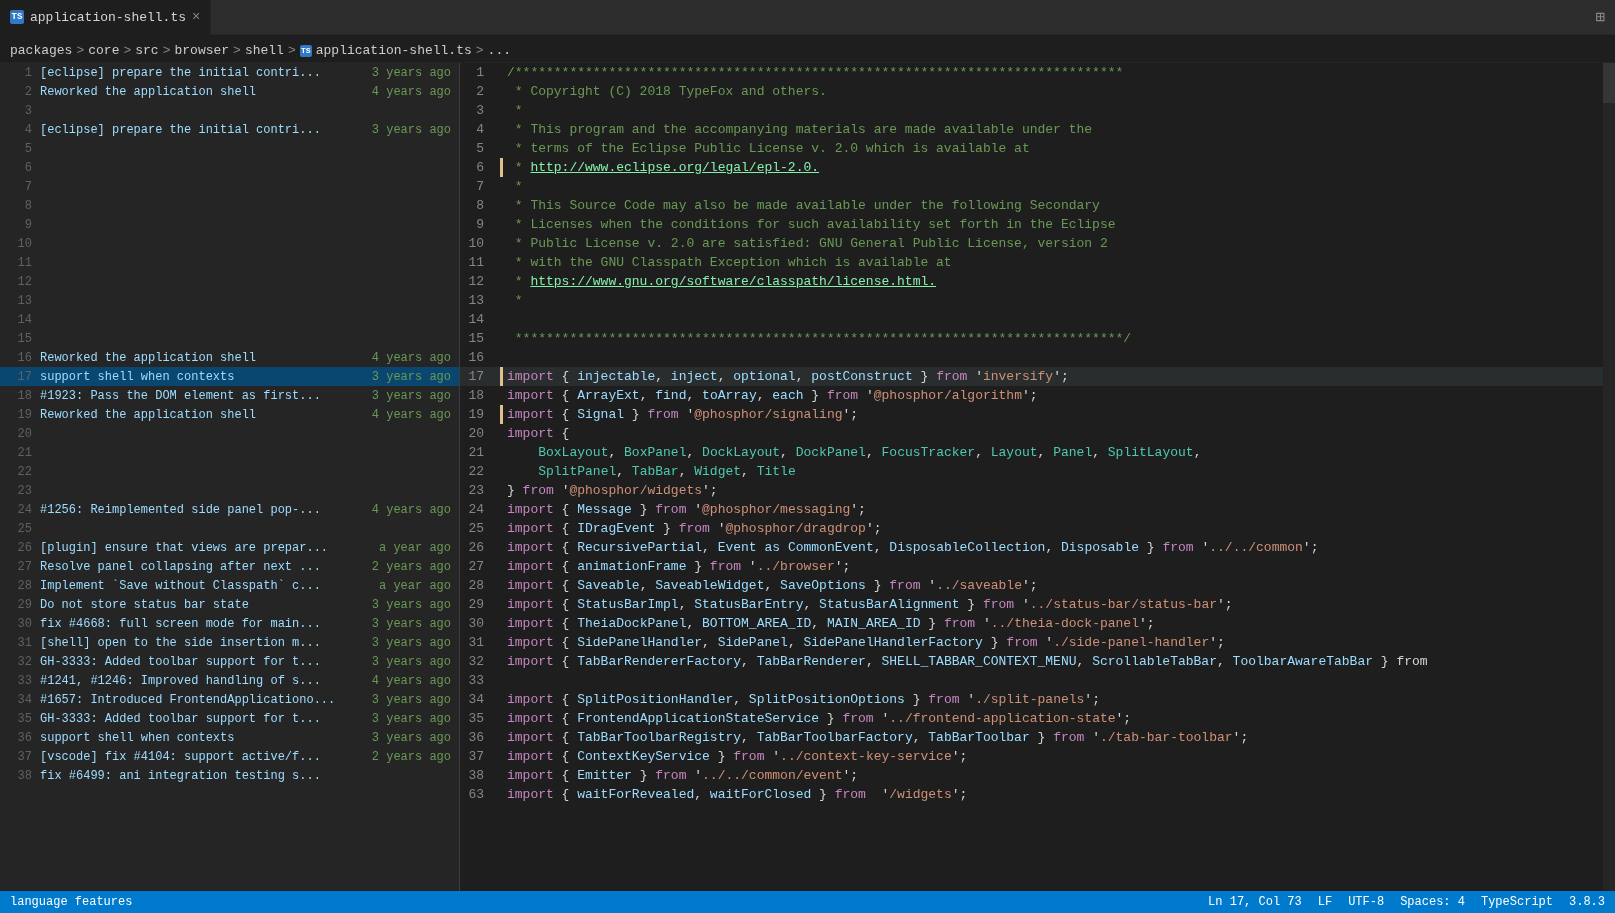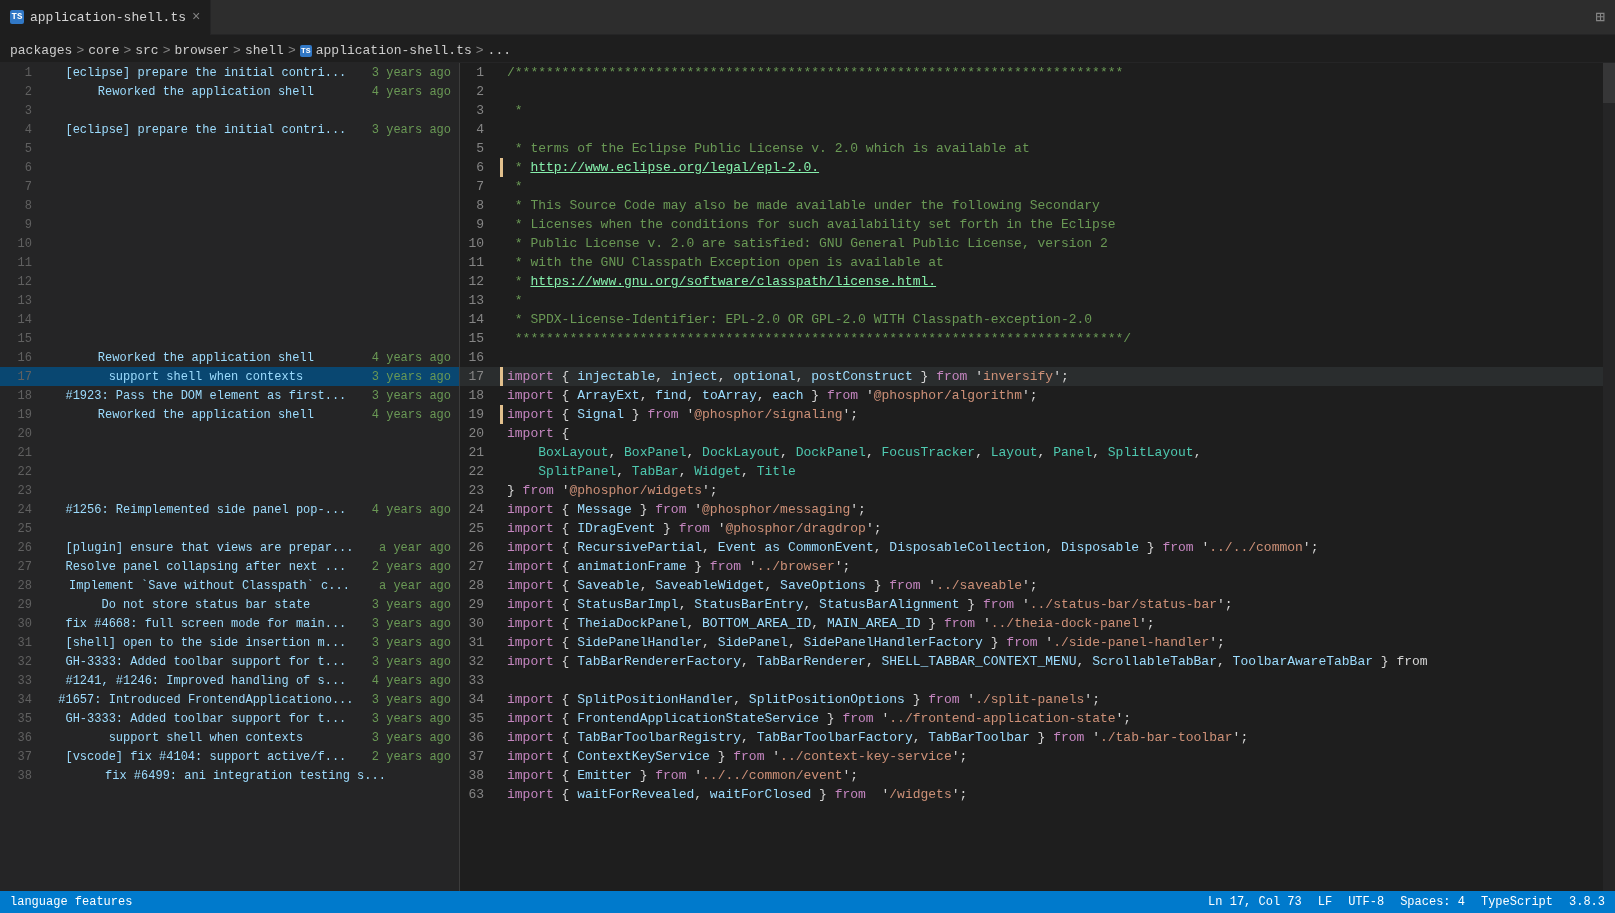--- a/index.html
+++ b/index.html
@@ -127,21 +127,20 @@
       text-align: right;
       color: #606060;
       flex-shrink: 0;
       margin-right: 8px;
     }
     .blame-text {
       flex: 1;
       overflow: hidden;
       text-overflow: ellipsis;
       color: #9cdcfe;
-      text-align: center;
     }
     .blame-time {
       color: #6a9955;
       flex-shrink: 0;
     }
 
     
     .code-panel {
       flex: 1;
       overflow: auto;
@@ -450,33 +449,33 @@
       <div class="blame-row">
         <span class="blame-line-num">38</span>
         <span class="blame-text">fix #6499: ani integration testing s...</span>
         <span class="blame-time"></span>
       </div>
     </div>
 
   <div class="code-panel" id="codePanel">
     <div class="code-content" id="codeContent">
     <div class="code-line"><span class="line-number">1</span><span class="gutter-indicator" style="display: inline-block; width: 3px; margin-right: 4px;"></span><span class="line-content"><span class="cmt">/******************************************************************************</span></span></div>
-        <div class="code-line"><span class="line-number">2</span><span class="gutter-indicator" style="display: inline-block; width: 3px; margin-right: 4px;"></span></div>
+        <div class="code-line"><span class="line-number">2</span><span class="gutter-indicator" style="display: inline-block; width: 3px; margin-right: 4px;"></span><span class="line-content"><span class="cmt"> * Copyright (C) 2018 TypeFox and others.</span></span></div>
         <div class="code-line"><span class="line-number">3</span><span class="gutter-indicator" style="display: inline-block; width: 3px; margin-right: 4px;"></span><span class="line-content"><span class="cmt"> *</span></span></div>
-        <div class="code-line"><span class="line-number">4</span><span class="gutter-indicator" style="display: inline-block; width: 3px; margin-right: 4px;"></span></div>
+        <div class="code-line"><span class="line-number">4</span><span class="gutter-indicator" style="display: inline-block; width: 3px; margin-right: 4px;"></span><span class="line-content"><span class="cmt"> * This program and the accompanying materials are made available under the</span></span></div>
         <div class="code-line"><span class="line-number">5</span><span class="gutter-indicator" style="display: inline-block; width: 3px; margin-right: 4px;"></span><span class="line-content"><span class="cmt"> * terms of the Eclipse Public License v. 2.0 which is available at</span></span></div>
         <div class="code-line"><span class="line-number">6</span><span class="gutter-indicator" style="background: rgb(226, 192, 141); display: inline-block; width: 3px; margin-right: 4px;"></span><span class="line-content"><span class="cmt"> * <span class="url">http://www.eclipse.org/legal/epl-2.0.</span></span></span></div>
         <div class="code-line"><span class="line-number">7</span><span class="gutter-indicator" style="display: inline-block; width: 3px; margin-right: 4px;"></span><span class="line-content"><span class="cmt"> *</span></span></div>
         <div class="code-line"><span class="line-number">8</span><span class="gutter-indicator" style="display: inline-block; width: 3px; margin-right: 4px;"></span><span class="line-content"><span class="cmt"> * This Source Code may also be made available under the following Secondary</span></span></div>
         <div class="code-line"><span class="line-number">9</span><span class="gutter-indicator" style="display: inline-block; width: 3px; margin-right: 4px;"></span><span class="line-content"><span class="cmt"> * Licenses when the conditions for such availability set forth in the Eclipse</span></span></div>
         <div class="code-line"><span class="line-number">10</span><span class="gutter-indicator" style="display: inline-block; width: 3px; margin-right: 4px;"></span><span class="line-content"><span class="cmt"> * Public License v. 2.0 are satisfied: GNU General Public License, version 2</span></span></div>
-        <div class="code-line"><span class="line-number">11</span><span class="gutter-indicator" style="display: inline-block; width: 3px; margin-right: 4px;"></span><span class="line-content"><span class="cmt"> * with the GNU Classpath Exception open is available at</span></span></div>
+        <div class="code-line"><span class="line-number">11</span><span class="gutter-indicator" style="display: inline-block; width: 3px; margin-right: 4px;"></span><span class="line-content"><span class="cmt"> * with the GNU Classpath Exception which is available at</span></span></div>
         <div class="code-line"><span class="line-number">12</span><span class="gutter-indicator" style="display: inline-block; width: 3px; margin-right: 4px;"></span><span class="line-content"><span class="cmt"> * <span class="url">https://www.gnu.org/software/classpath/license.html.</span></span></span></div>
         <div class="code-line"><span class="line-number">13</span><span class="gutter-indicator" style="display: inline-block; width: 3px; margin-right: 4px;"></span><span class="line-content"><span class="cmt"> *</span></span></div>
-        <div class="code-line"><span class="line-number">14</span><span class="gutter-indicator" style="display: inline-block; width: 3px; margin-right: 4px;"></span><span class="line-content"><span class="cmt"> * SPDX-License-Identifier: EPL-2.0 OR GPL-2.0 WITH Classpath-exception-2.0</span></span></div>
+        <div class="code-line"><span class="line-number">14</span><span class="gutter-indicator" style="display: inline-block; width: 3px; margin-right: 4px;"></span></div>
         <div class="code-line"><span class="line-number">15</span><span class="gutter-indicator" style="display: inline-block; width: 3px; margin-right: 4px;"></span><span class="line-content"><span class="cmt"> ******************************************************************************/</span></span></div>
         <div class="code-line"><span class="line-number">16</span><span class="gutter-indicator" style="display: inline-block; width: 3px; margin-right: 4px;"></span><span class="line-content">&nbsp;</span></div>
         <div class="code-line active-line"><span class="line-number">17</span><span class="gutter-indicator" style="background: rgb(226, 192, 141); display: inline-block; width: 3px; margin-right: 4px;"></span><span class="line-content"><span class="kw">import</span> { <span class="var">injectable</span>, <span class="var">inject</span>, <span class="var">optional</span>, <span class="var">postConstruct</span> } <span class="kw">from</span> '<span class="str">inversify</span>';</span></div>
         <div class="code-line"><span class="line-number">18</span><span class="gutter-indicator" style="display: inline-block; width: 3px; margin-right: 4px;"></span><span class="line-content"><span class="kw">import</span> { <span class="var">ArrayExt</span>, <span class="var">find</span>, <span class="var">toArray</span>, <span class="var">each</span> } <span class="kw">from</span> '<span class="str">@phosphor/algorithm</span>';</span></div>
         <div class="code-line"><span class="line-number">19</span><span class="gutter-indicator" style="background: rgb(226, 192, 141); display: inline-block; width: 3px; margin-right: 4px;"></span><span class="line-content"><span class="kw">import</span> { <span class="var">Signal</span> } <span class="kw">from</span> '<span class="str">@phosphor/signaling</span>';</span></div>
         <div class="code-line"><span class="line-number">20</span><span class="gutter-indicator" style="display: inline-block; width: 3px; margin-right: 4px;"></span><span class="line-content"><span class="kw">import</span> {</span></div>
         <div class="code-line"><span class="line-number">21</span><span class="gutter-indicator" style="display: inline-block; width: 3px; margin-right: 4px;"></span><span class="line-content">    <span class="cls">BoxLayout</span>, <span class="cls">BoxPanel</span>, <span class="cls">DockLayout</span>, <span class="cls">DockPanel</span>, <span class="cls">FocusTracker</span>, <span class="cls">Layout</span>, <span class="cls">Panel</span>, <span class="cls">SplitLayout</span>,</span></div>
         <div class="code-line"><span class="line-number">22</span><span class="gutter-indicator" style="display: inline-block; width: 3px; margin-right: 4px;"></span><span class="line-content">    <span class="cls">SplitPanel</span>, <span class="cls">TabBar</span>, <span class="cls">Widget</span>, <span class="cls">Title</span></span></div>
         <div class="code-line"><span class="line-number">23</span><span class="gutter-indicator" style="display: inline-block; width: 3px; margin-right: 4px;"></span><span class="line-content">} <span class="kw">from</span> '<span class="str">@phosphor/widgets</span>';</span></div>
         <div class="code-line"><span class="line-number">24</span><span class="gutter-indicator" style="display: inline-block; width: 3px; margin-right: 4px;"></span><span class="line-content"><span class="kw">import</span> { <span class="var">Message</span> } <span class="kw">from</span> '<span class="str">@phosphor/messaging</span>';</span></div>

